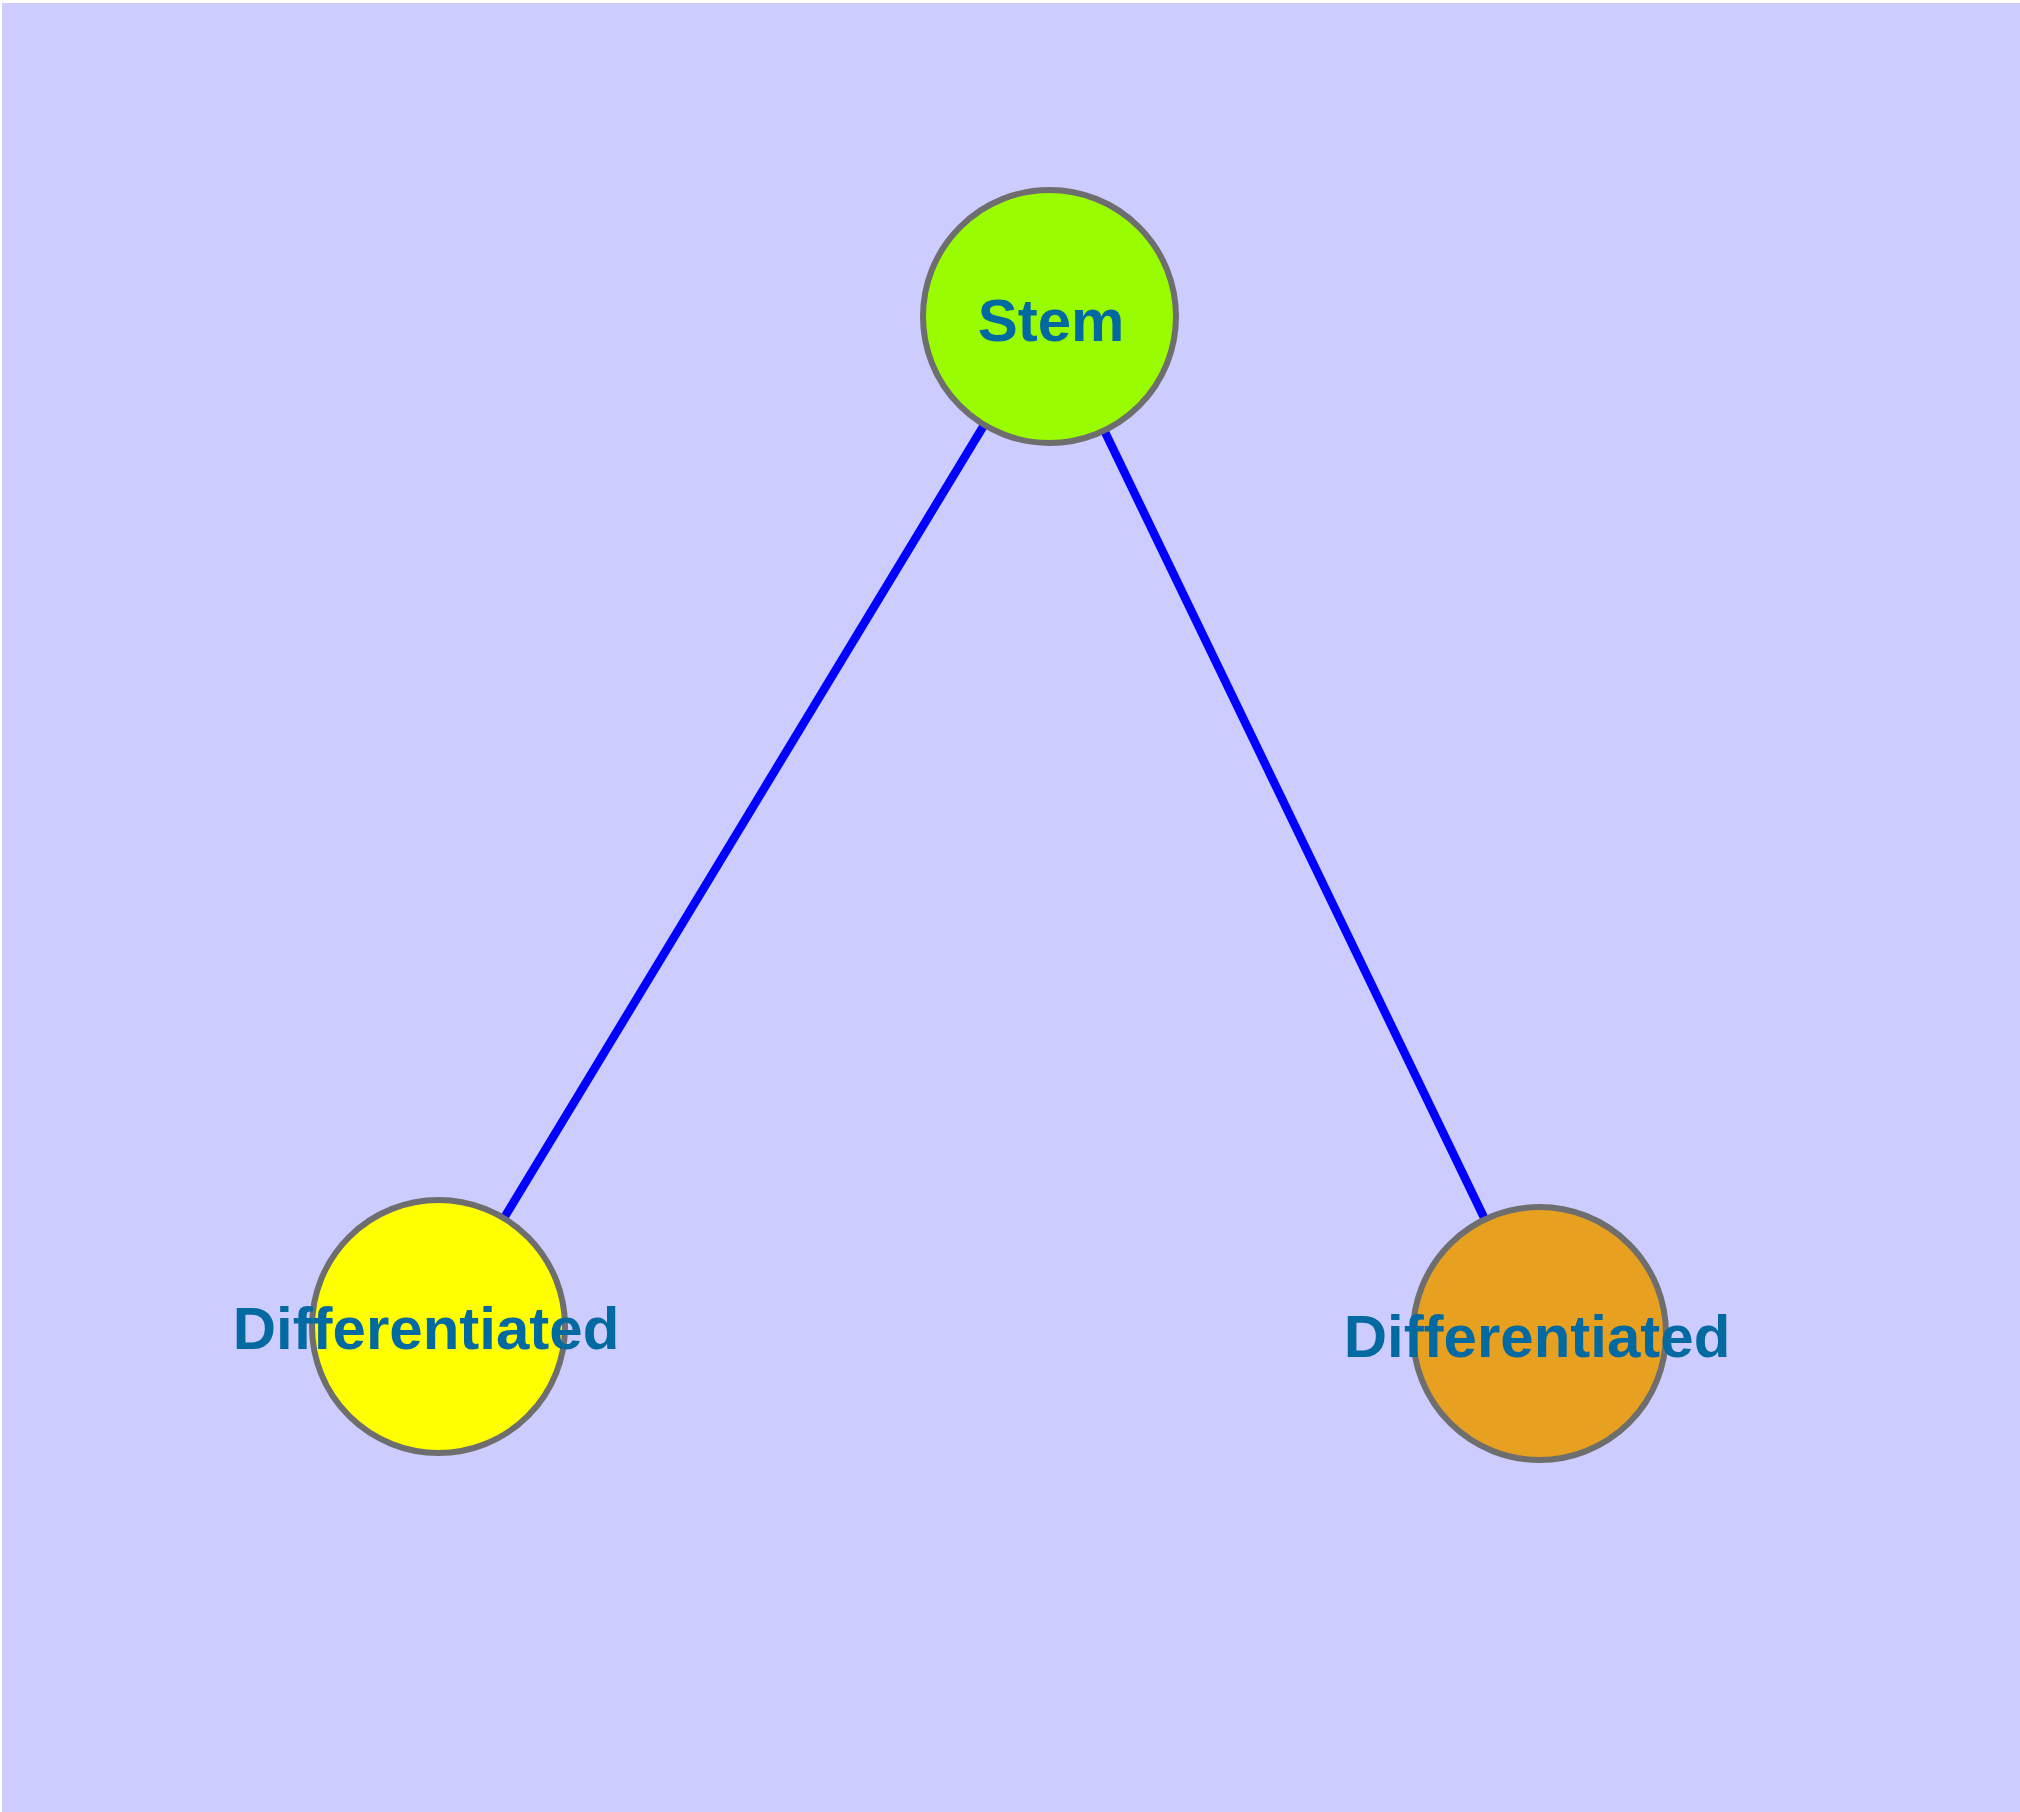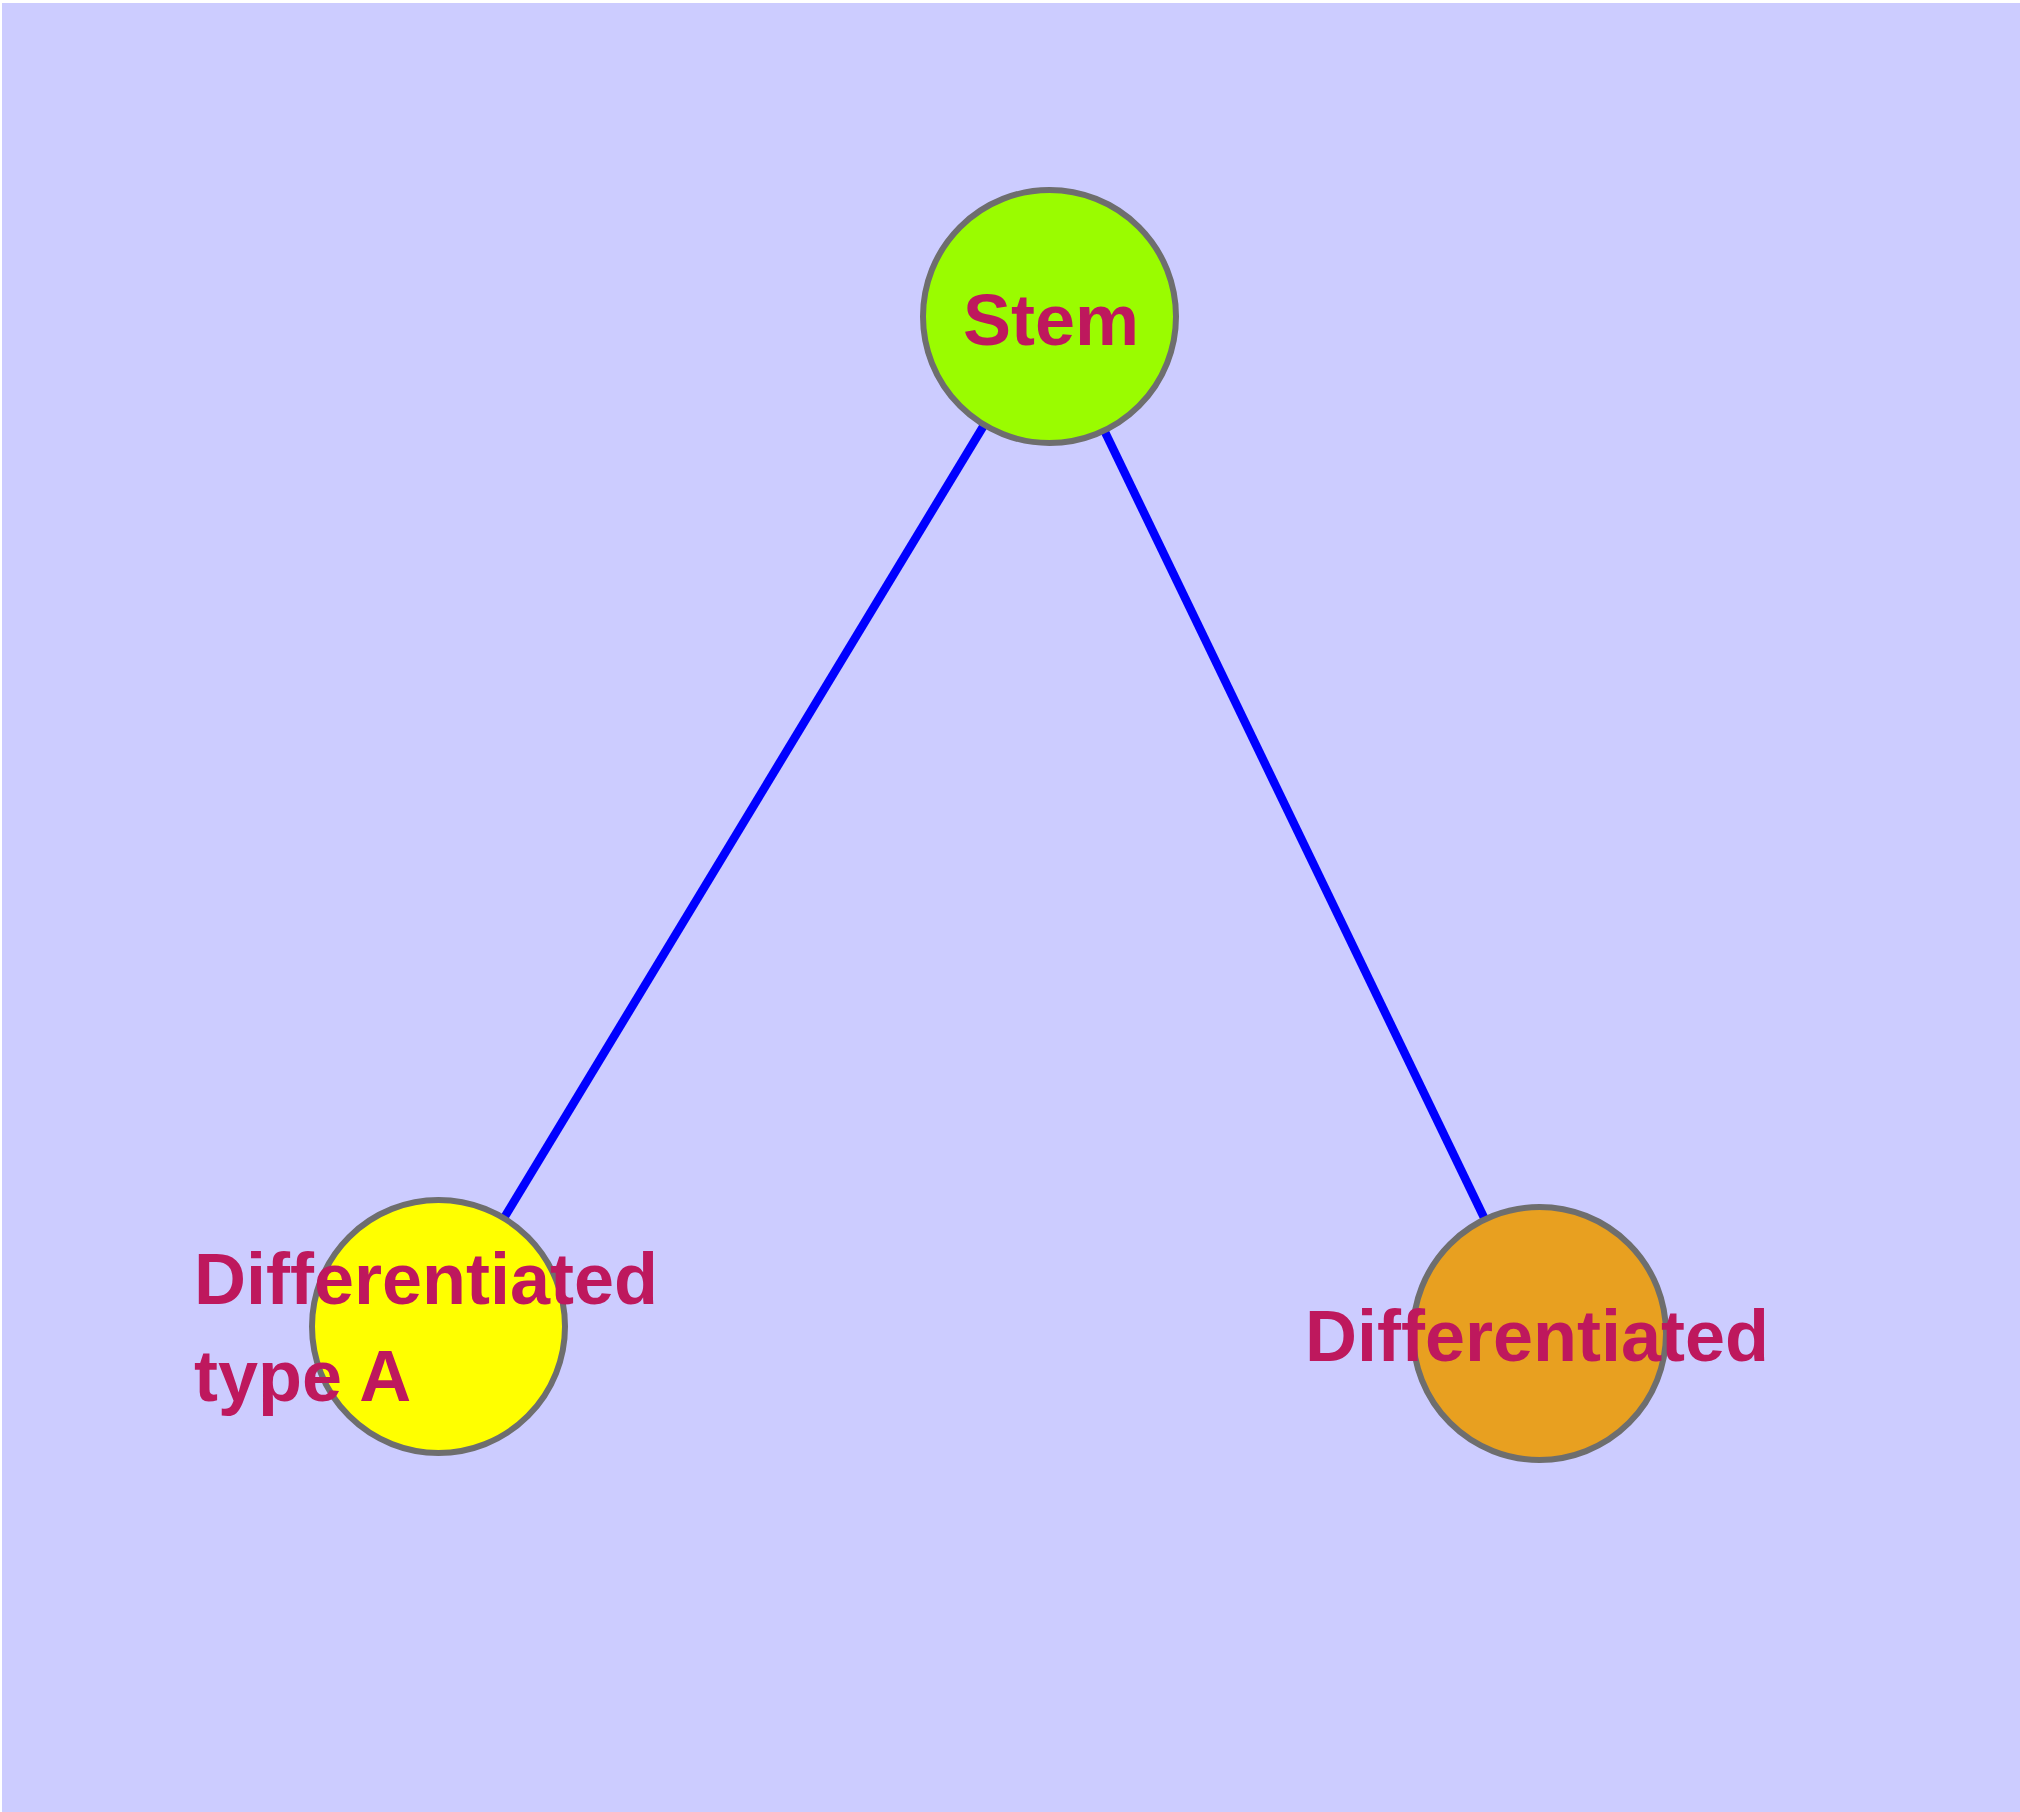--- a/index.html
+++ b/index.html
@@ -44,25 +44,25 @@
     border: 6px solid #6e6e6e;
     border-radius: 50%;
   }
   #node-stem   { left: 920px; top: 187px;  }
   #node-type-a { left: 309px;  top: 1197px; }
   #node-type-b { left: 1410px; top: 1204px; }
   
   .node-label {
     position: absolute;
     transform: translate(-50%, -50%);
-    color: #be185d;
+    color: #0369a1;
     font-weight: bold;
-    font-size: 72px;
+    font-size: 60px;
     line-height: 97px;
-    text-align: left;
+    text-align: center;
     white-space: nowrap;
   }
   #label-stem   { left: 1051px; top: 320px;  }
   #label-type-a { left: 426px;  top: 1328px; }
   #label-type-b { left: 1537px; top: 1336px; }
   .label-line { display: block; }
 </style>
 </head>
 <body>
 
@@ -80,21 +80,20 @@
   <div id="node-type-a" class="node" style="background-color: rgb(255, 255, 0); border-color: rgb(110, 110, 110);"></div>
 
   <div id="node-type-b" class="node" style="background-color: rgb(232, 160, 32); border-color: rgb(110, 110, 110);"></div>
 
   <div id="label-stem" class="node-label">
     <span class="label-line">Stem</span>
   </div>
 
   <div id="label-type-a" class="node-label">
     <span class="label-line">Differentiated</span>
-    <span class="label-line">type A</span>
   </div>
 
   <div id="label-type-b" class="node-label">
     <span class="label-line">Differentiated</span>
   </div>
 
 </div>
 
 
 </body></html>

